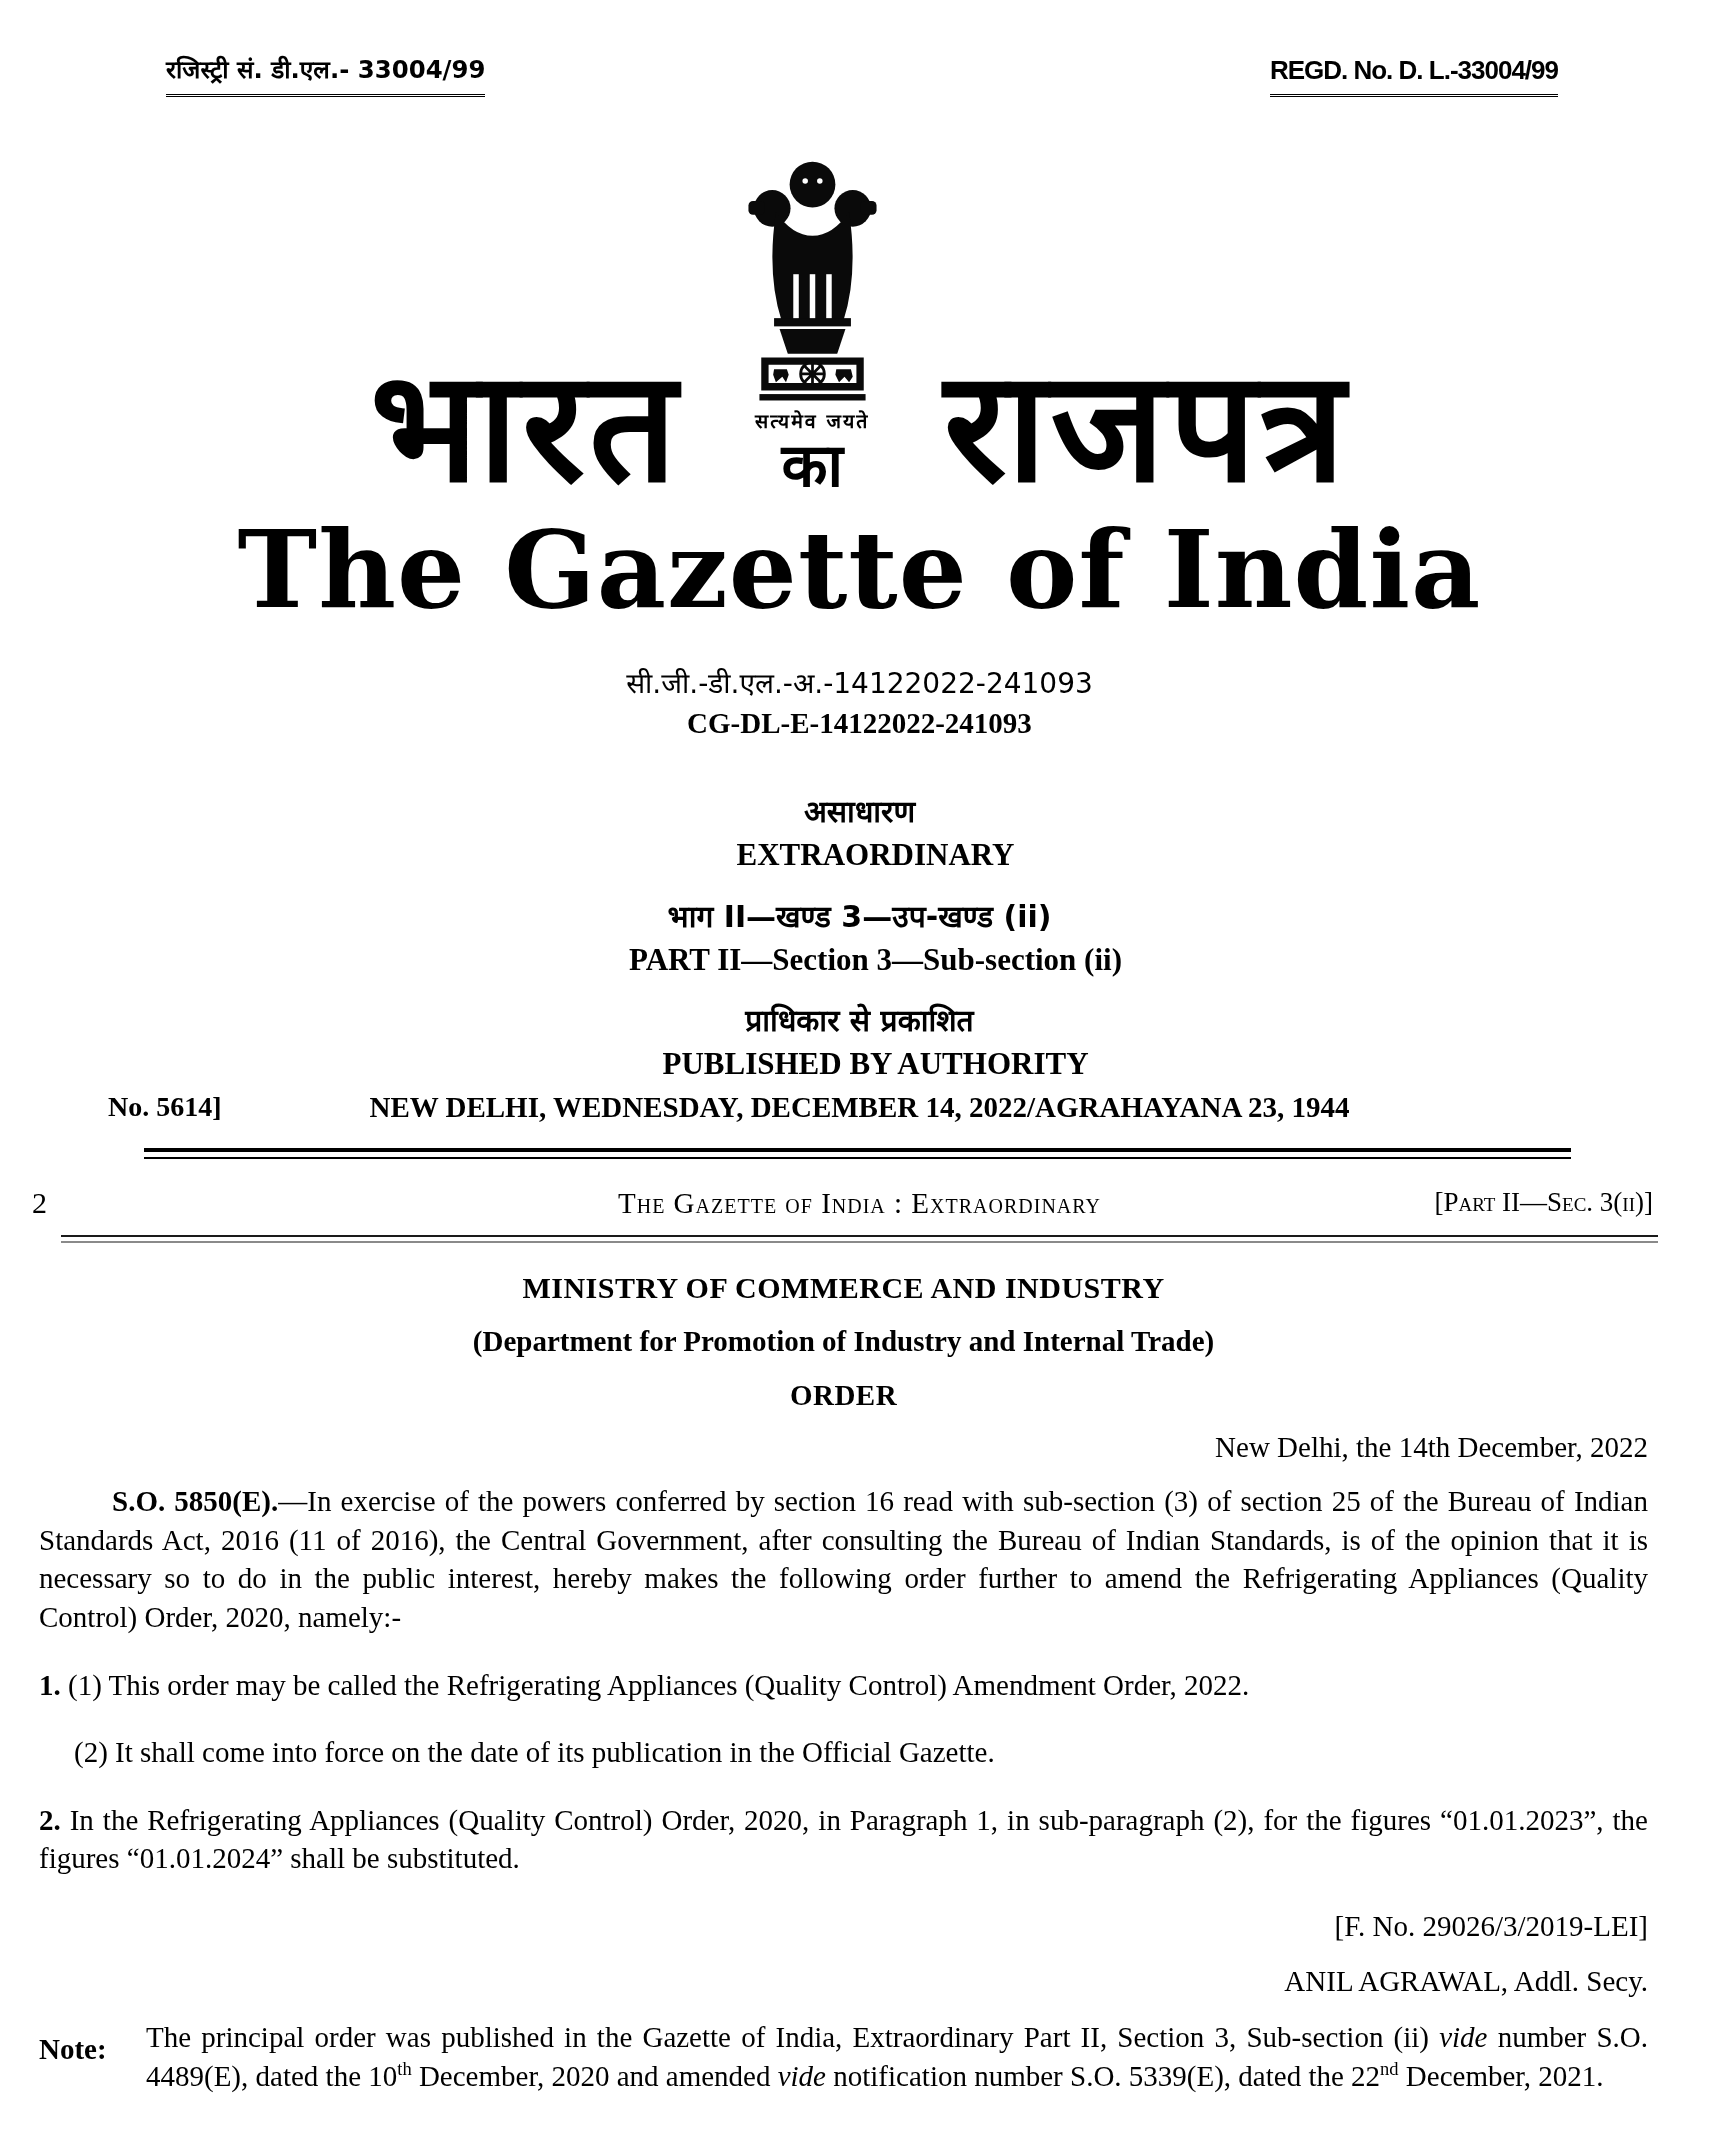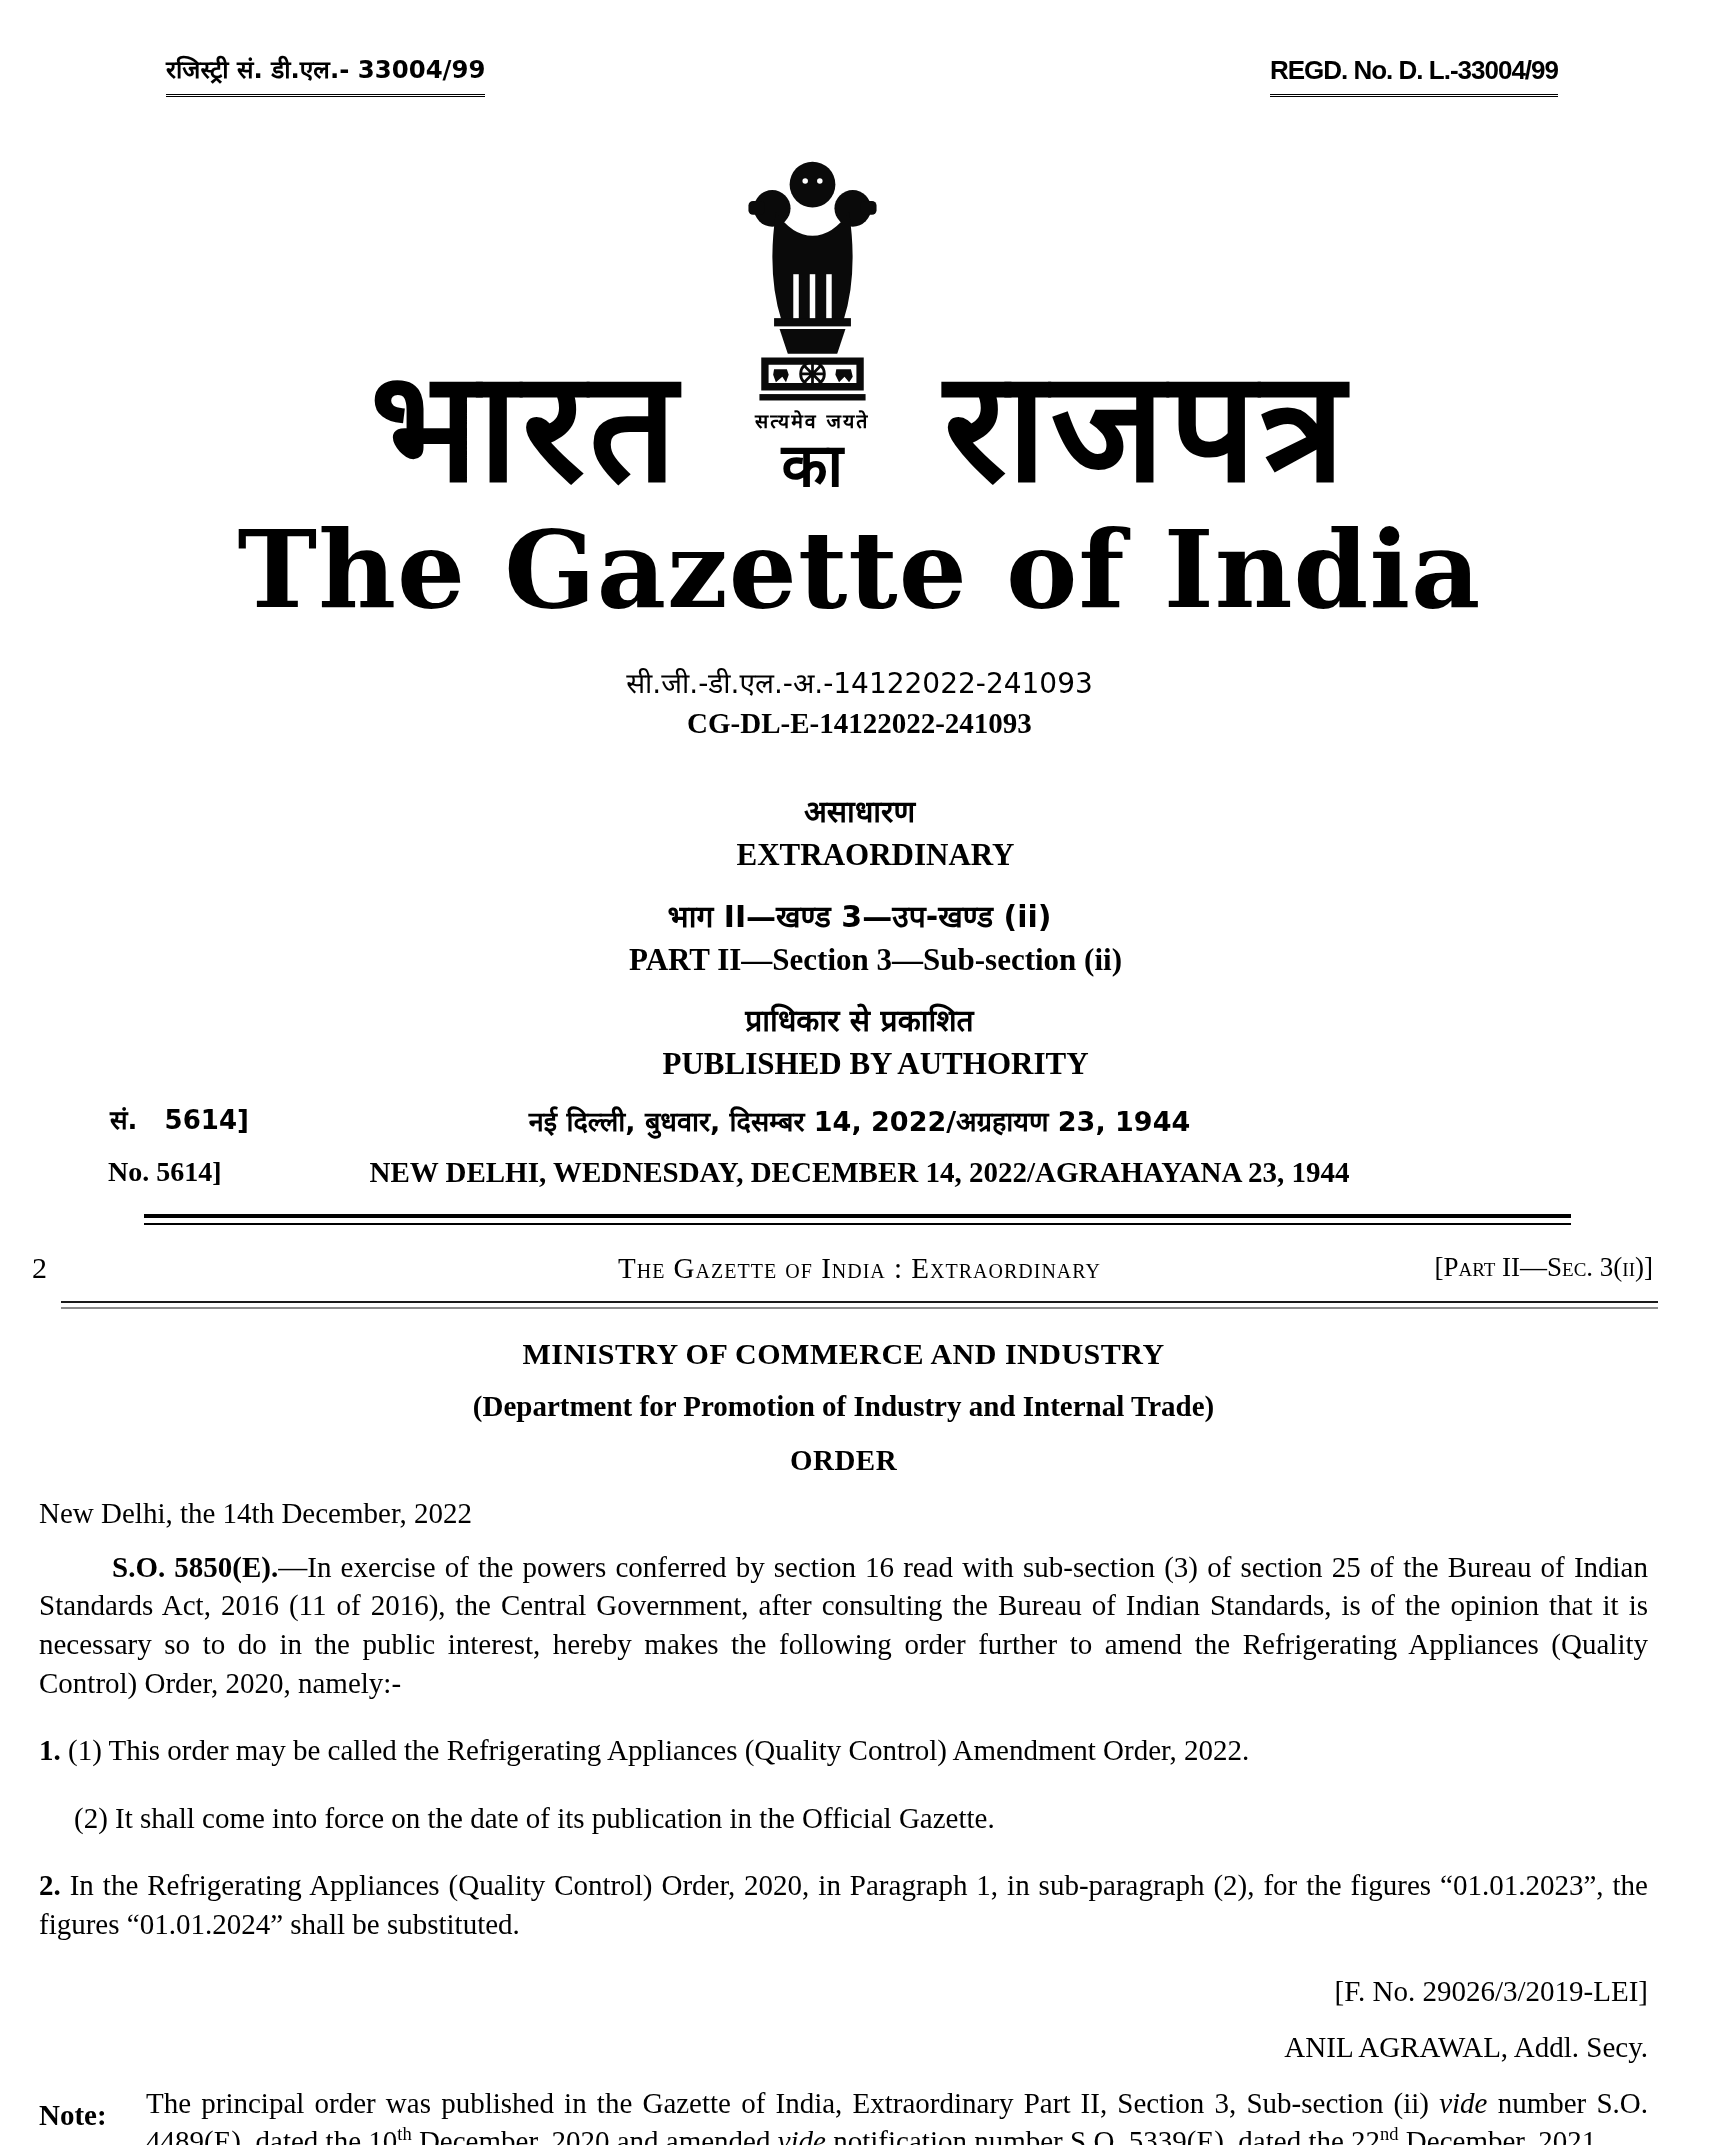--- a/index.html
+++ b/index.html
@@ -40,21 +40,21 @@
   .runhead{position:relative;margin-top:23.4px;height:43px;}
   .runhead .pg{position:absolute;left:32px;top:2px;font:30px/1.2 "Liberation Serif",serif;}
   .runhead .ttl{text-align:center;font:29px/1.4 "Liberation Serif",serif;font-variant:small-caps;letter-spacing:1px;}
   .runhead .part{position:absolute;right:66px;top:1px;font:27px/1.4 "Liberation Serif",serif;font-variant:small-caps;}
 
   
   .content{padding:0 71px 0 39px;font:29px/1.33 "Liberation Serif",serif;}
   .h-min{text-align:center;font-weight:bold;margin-top:25px;font-size:30px;letter-spacing:0.5px;}
   .h-dep{text-align:center;font-weight:bold;margin-top:13.7px;font-size:29px;}
   .h-ord{text-align:center;font-weight:bold;margin-top:15.6px;font-size:29px;letter-spacing:0.5px;}
-  .h-date{text-align:left;margin-top:13.7px;}
+  .h-date{text-align:right;margin-top:13.7px;}
   .so-para{text-align:justify;text-indent:73px;margin-top:15.6px;}
   .b{font-weight:bold;}
   .p-clause{margin-top:17.6px;text-align:justify;}
   .p-sub{margin-top:17.6px;padding-left:35px;}
   .fno{text-align:right;margin-top:21.5px;}
   .sig{text-align:right;margin-top:16.6px;}
   .note{position:relative;margin-top:17.6px;padding-left:107px;text-align:justify;}
   .note .note-label{position:absolute;left:0;top:12px;font-weight:bold;}
   .note sup{font-size:18.5px;line-height:0;}
   .note .it{font-style:italic;}
@@ -126,24 +126,20 @@
 
   <div class="c-hi mt-big">असाधारण</div>
   <div class="c-en mt-sml">EXTRAORDINARY</div>
 
   <div class="c-hi mt-mid">भाग II—खण्ड 3—उप-खण्ड (ii)</div>
   <div class="c-en mt-sml">PART II—Section 3—Sub-section (ii)</div>
 
   <div class="c-hi mt-mid">प्राधिकार से प्रकाशित</div>
   <div class="c-en mt-sml">PUBLISHED BY AUTHORITY</div>
 
-  <div class="issue-row" style="margin-top:19.5px;">
-    <span class="issue-label-hi">सं.   5614]</span>
-    <div class="issue-date-hi">नई दिल्ली, बुधवार, दिसम्बर 14, 2022/अग्रहायण 23, 1944</div>
-  </div>
   <div class="issue-row">
     <span class="issue-label-en">No. 5614]</span>
     <div class="issue-date-en">NEW DELHI, WEDNESDAY, DECEMBER 14, 2022/AGRAHAYANA 23, 1944</div>
   </div>
 
   <div class="rule-thick"></div>
 
   <div class="runhead">
     <span class="pg">2</span>
     <div class="ttl">The Gazette of India : Extraordinary</div>

